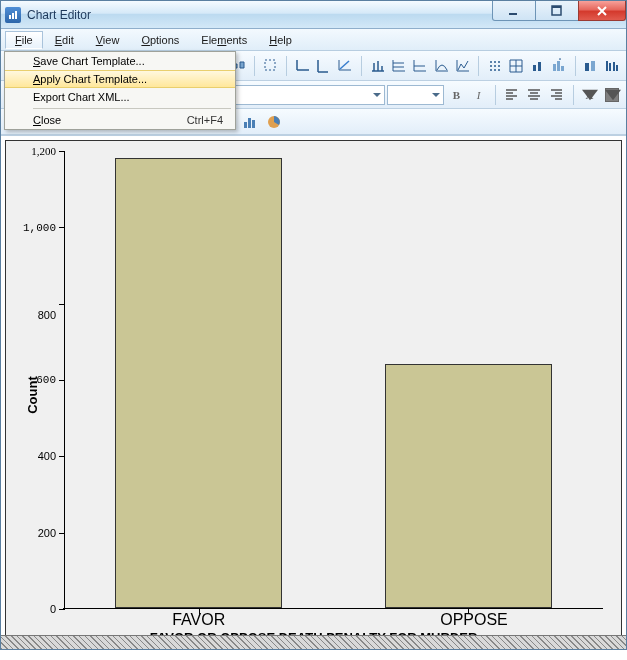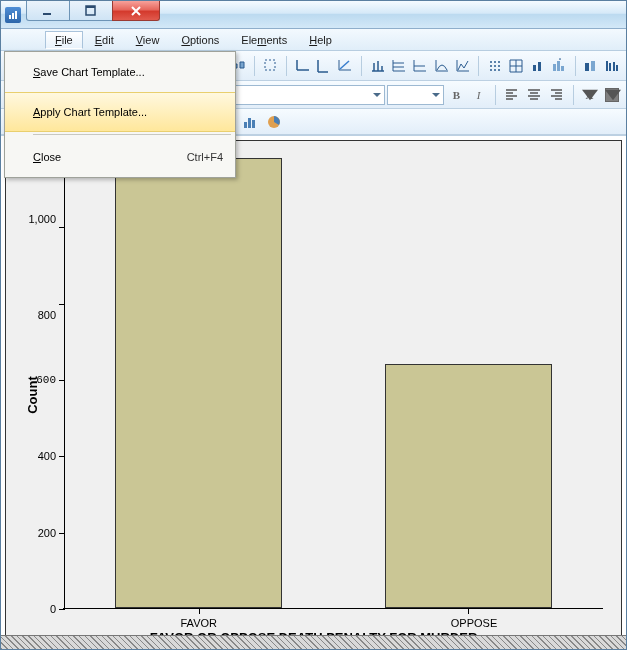--- a/index.html
+++ b/index.html
@@ -70,21 +70,20 @@
   .menu-item {
     padding:2px 9px;
     color:#1a1a1a;
     cursor:default;
     border:1px solid transparent;
   }
   .menu-item.open {
     background: linear-gradient(to bottom,#fff,#e8f2fb);
     border:1px solid #a9c3db;
     border-bottom-color:#fff;
-    margin-left:40px;
   }
   .menu-underline { text-decoration: underline; }
   .toolbar-row {
     height:30px;
     background: linear-gradient(to bottom,#f6fbff,#e2eef9);
     border-bottom:1px solid #bcd0e2;
     display:flex;
     align-items:center;
     padding:0 4px;
     gap:2px;
@@ -121,21 +120,21 @@
   .dropdown {
     position:absolute;
     left:4px; top:51px;
     width:232px;
     background:#f7f7f4;
     border:1px solid #9fa29a;
     box-shadow:2px 2px 4px rgba(0,0,0,0.25);
     z-index:10;
   }
   .dd-item {
-    height:40px;
+    height:18px;
     display:flex;align-items:center;
     padding:0 8px 0 28px;
     cursor:default;
     position:relative;
   }
   .dd-item.highlight {
     background: linear-gradient(to bottom,#fff8df,#ffe79b);
     border-top:1px solid #e9cf6e;
     border-bottom:1px solid #e9cf6e;
   }
@@ -171,21 +170,21 @@
   .tick { position:absolute; background:#000; }
   .y-tick { width:5px; height:1px; left:-5px; }
   .x-tick { width:1px; height:5px; bottom:-5px; }
   .y-tick-label {
     position:absolute; left:-48px; width:40px; text-align:right;
     font-size:11px; transform:translateY(-50%);
     font-family:Arial,sans-serif;
   }
   .x-tick-label {
     position:absolute; bottom:-20px; transform:translateX(-50%);
-    font-size:11px; font-family:Arial,sans-serif;
+    font-size:16px; font-family:Arial,sans-serif;
   }
   .bar {
     position:absolute; bottom:1px;
     background:#cac695;
     border:1px solid #333;
   }
   .y-axis-title {
     position:absolute;
     left:8px; top:50%;
     transform: translateY(-50%) rotate(-90deg);
@@ -219,20 +218,21 @@
 <div class="window">
 
   <div class="titlebar">
     <span class="app-icon">
       <svg viewBox="0 0 10 10">
           <rect x="1" y="5" width="2" height="4" fill="#fff"></rect>
           <rect x="4" y="3" width="2" height="6" fill="#fff"></rect>
           <rect x="7" y="1" width="2" height="8" fill="#fff"></rect>
         </svg>
     </span>
+    <span class="title-text">Chart Editor</span>
     <div class="win-controls">
       <div class="win-btn min">
         <svg viewBox="0 0 14 12">
             <rect x="2" y="8" width="8" height="2" fill="#2b4b6f"></rect>
           </svg>
       </div>
       <div class="win-btn max">
         <svg viewBox="0 0 14 12">
             <rect x="2" y="1" width="9" height="9" fill="none" stroke="#2b4b6f" stroke-width="1.5"></rect>
             <rect x="2" y="1" width="9" height="2" fill="#2b4b6f"></rect>
@@ -432,20 +432,23 @@
         </svg>
       </div>
   </div>
 
   <div class="dropdown">
     <div class="dd-item">
       <span><span class="menu-underline" id="st-u">S</span><span id="st-rest">ave Chart Template...</span></span>
     </div>
     <div class="dd-item highlight">
       <span><span class="menu-underline" id="at-u">A</span><span id="at-rest">pply Chart Template...</span></span>
+    </div>
+    <div class="dd-item">
+      <span>Export Chart XML...</span>
     </div>
     <div class="dd-sep"></div>
     <div class="dd-item">
       <span><span class="menu-underline" id="cl-u">C</span><span id="cl-rest">lose</span></span>
       <span class="dd-shortcut">Ctrl+F4</span>
     </div>
   </div>
 
   <div class="chart-area">
     <div class="chart-inner">
@@ -457,21 +460,21 @@
           <div class="y-tick-label" style="top: 458px;">0</div>
           <div class="tick y-tick" style="top: 381.667px;"></div>
           <div class="y-tick-label" style="top: 381.667px;">200</div>
           <div class="tick y-tick" style="top: 305.333px;"></div>
           <div class="y-tick-label" style="top: 305.333px;">400</div>
           <div class="tick y-tick" style="top: 229px;"></div>
           <div class="y-tick-label" style="top: 229px; font-family: Liberation Mono, monospace;">600</div>
           <div class="tick y-tick" style="top: 152.667px;"></div>
           <div class="y-tick-label" style="top: 164px;">800</div>
           <div class="tick y-tick" style="top: 76.3333px;"></div>
-          <div class="y-tick-label" style="top: 68px;">1,000</div>
+          <div class="y-tick-label" style="top: 77px; font-family: Liberation Mono, monospace;">1,000</div>
           <div class="tick y-tick" style="top: 0px;"></div>
           <div class="y-tick-label" style="top: 0px; font-family: Liberation Serif, serif;">1,200</div>
           <div class="bar" style="left: 51.205px; width: 167.09px; height: 450.367px;"></div>
           <div class="tick x-tick" style="left: 134.75px;"></div>
           <div class="x-tick-label" style="left: 134.75px;">FAVOR</div>
           <div class="bar" style="left: 320.705px; width: 167.09px; height: 244.267px;"></div>
           <div class="tick x-tick" style="left: 404.25px;"></div>
           <div class="x-tick-label" style="left: 410px;">OPPOSE</div>
         </div>
       <div class="x-axis-title">FAVOR OR OPPOSE DEATH PENALTY FOR MURDER</div>

